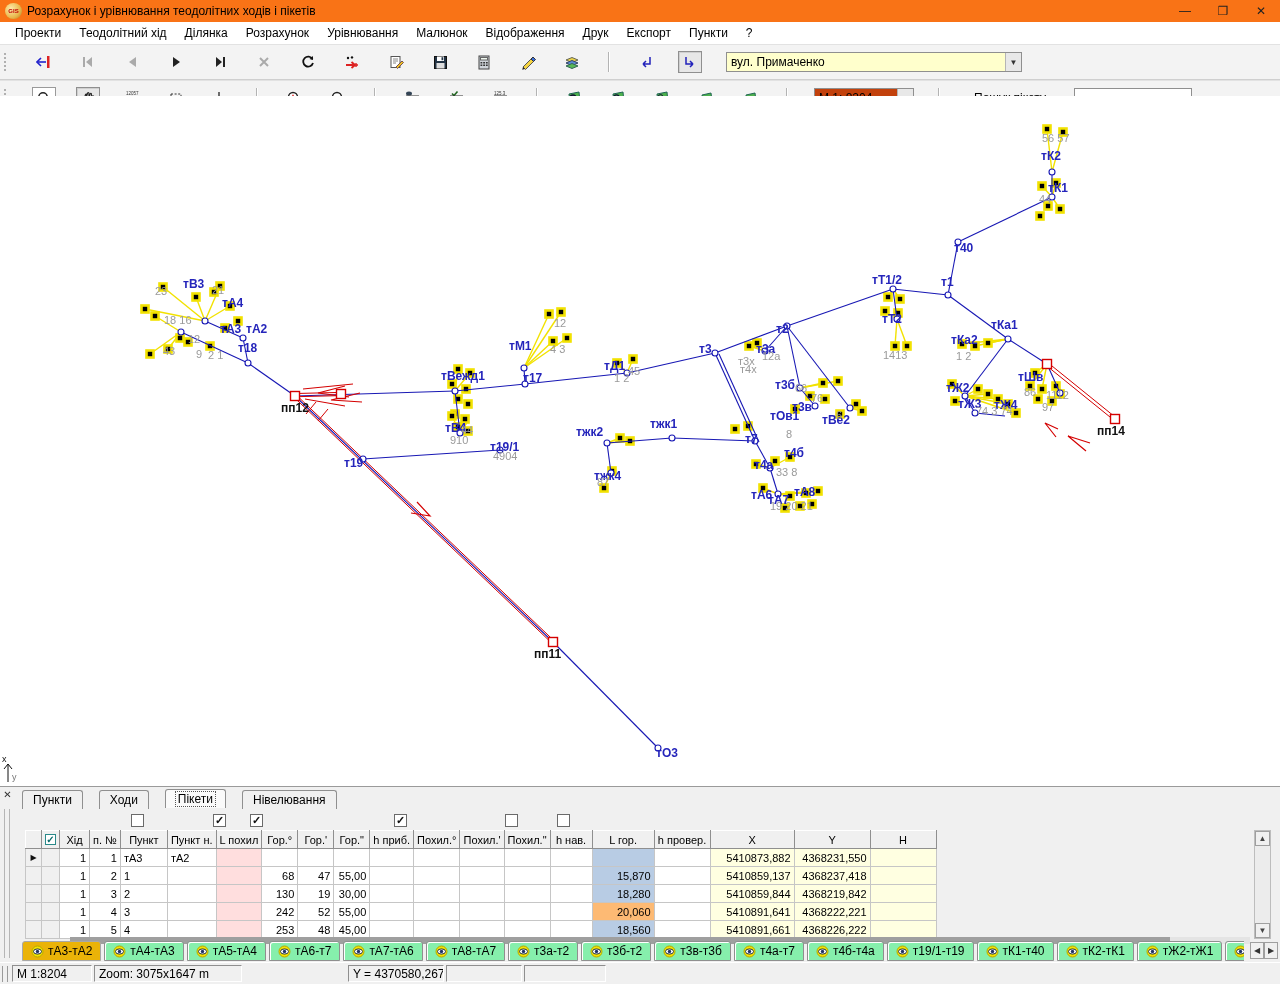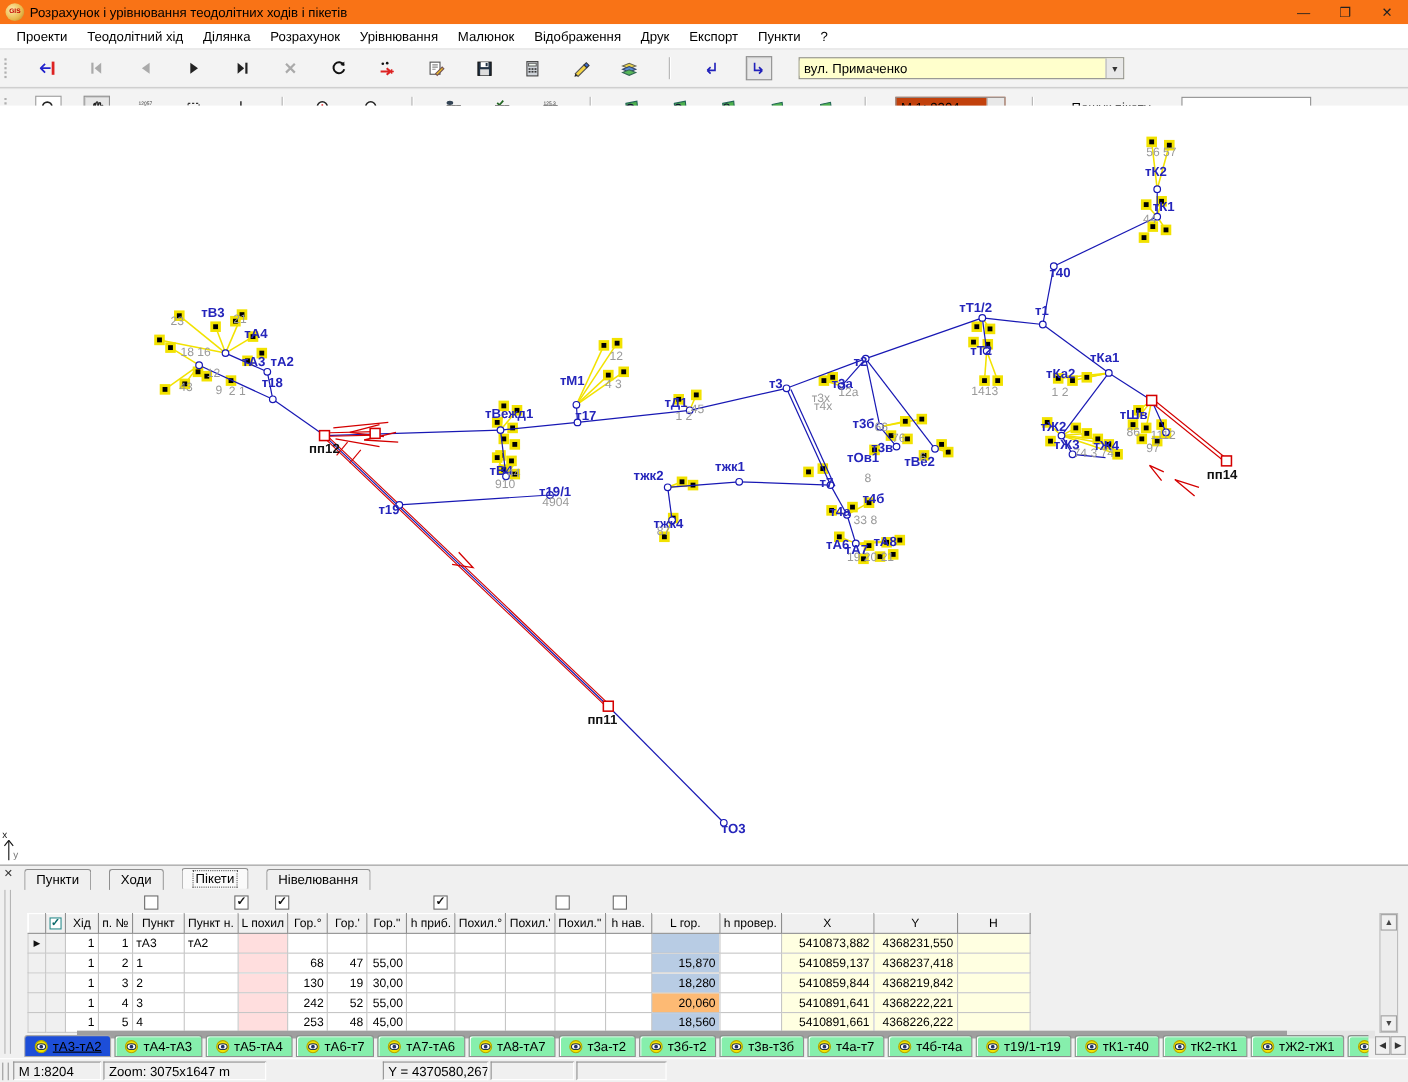--- a/index.html
+++ b/index.html
@@ -70,21 +70,21 @@
   .vscroll .arr { height:15px; background:#f0f0f0; border:1px solid #9f9f9f; font-size:8px;
     text-align:center; line-height:14px; color:#444; }
   .vscroll .arr.bot { position:absolute; bottom:0; left:0; right:0; }
   .hscroll { position:absolute; left:70px; top:150px; height:7px; width:1180px; background:#e4e4e4; }
   .hscroll .thumb { height:7px; background:#9f9f9f; width:1100px; }
   
   .btabs { position:absolute; left:22px; top:154px; display:flex; height:20px; width:1222px; overflow:hidden; }
   .btab { display:flex; align-items:center; gap:4px; padding:1px 8px; margin-right:3px;
     border:1px solid #8f8f8f; border-radius:3px 3px 0 0; background:#86efac;
     box-shadow:inset 1px 1px 0 #fff; white-space:nowrap; font-size:12px; flex:none; }
-  .btab.active { background:#1d4ed8; box-shadow:none; border-color:#a8a8a8;text-decoration:underline; }
+  .btab.active { background:#eab308; box-shadow:none; border-color:#a8a8a8; }
   .btab-scroll { position:absolute; right:2px; top:155px; display:flex; }
   .btab-scroll .sb { width:14px; height:17px; border:1px solid #9f9f9f; background:#f0f0f0;
     font-size:8px; text-align:center; line-height:16px; color:#333; }
   
   .statusbar { position:absolute; top:962px; left:0; width:1280px; height:22px; background:#f0f0f0;
     border-top:1px solid #fff; display:flex; align-items:center; padding:2px 2px; gap:2px; }
   .sb-grip { width:6px; height:16px; border-left:1px solid #9a9a9a; border-right:1px solid #9a9a9a; margin-right:2px; }
   .sb-panel { height:17px; border:1px solid; border-color:#8f8f8f #fff #fff #8f8f8f;
     padding:1px 4px; font-size:12px; white-space:nowrap; overflow:hidden; flex:none; }
 </style>

